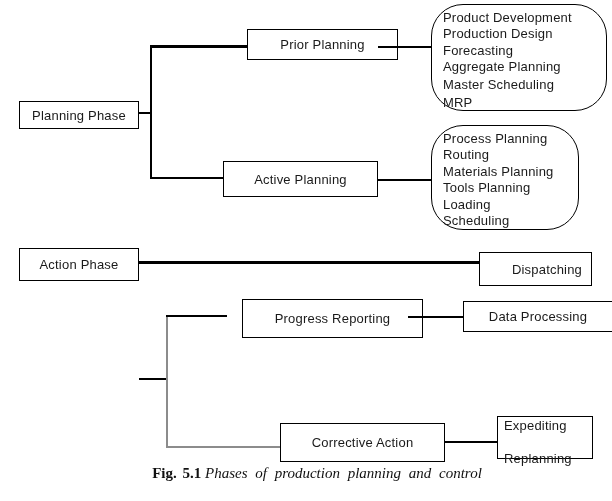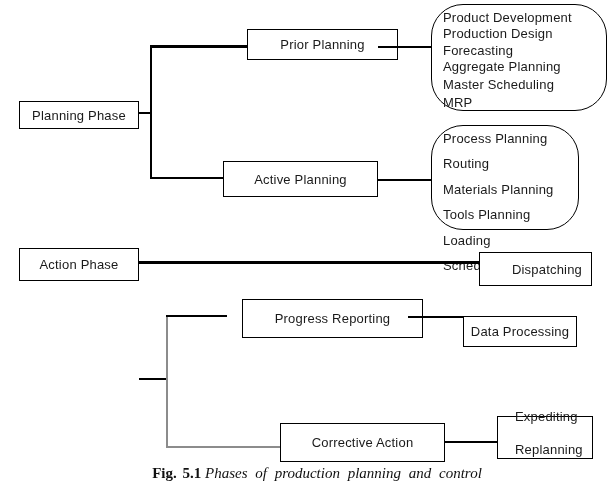--- a/index.html
+++ b/index.html
@@ -27,22 +27,22 @@
     flex-direction:column;
     align-items:flex-start;
     justify-content:flex-start;
     padding:5px 4px 0 11px;
     line-height:16.4px;
     border-radius:32px;
   }
   .twolines{
     flex-direction:column;
     align-items:flex-start;
-    justify-content:flex-end;
-    padding-left:17px;
+    justify-content:space-between;
+    padding-left:6px;
     line-height:17px;
     gap:16px;
   }
   .hline,.vline{position:absolute;background:#000;}
   .hline{height:1.5px;}
   .vline{width:1.5px;}
   .thick{height:3px;}
   .grey{background:#8c8c8c;}
   .caption{
     position:absolute;
@@ -69,33 +69,33 @@
 
   <div class="node listbox" style="left:431px;top:4px;width:176px;height:107px;">
     <div>Product Development</div>
     <div>Production Design</div>
     <div>Forecasting</div>
     <div>Aggregate Planning</div>
     <div style="margin-top:1px;">Master Scheduling</div>
     <div style="margin-top:2px;">MRP</div>
   </div>
 
-  <div class="node listbox" style="left:431px;top:125px;width:148px;height:105px;gap:9px;">
+  <div class="node listbox" style="left:431px;top:125px;width:148px;height:105px;">
     <div>Process Planning</div>
     <div>Routing</div>
     <div>Materials Planning</div>
     <div>Tools Planning</div>
     <div>Loading</div>
     <div>Scheduling</div>
   </div>
 
   <div class="node" style="left:479px;top:252px;width:113px;height:34px;padding-left:23px;">Dispatching</div>
 
   <div class="node" style="left:242px;top:299px;width:181px;height:39px;text-align:right;">Progress Reporting</div>
-  <div class="node" style="left:463px;top:316px;width:114px;height:31px;">Data Processing</div>
+  <div class="node" style="left:463px;top:301px;width:150px;height:31px;">Data Processing</div>
   <div class="node" style="left:280px;top:423px;width:165px;height:39px;">Corrective Action</div>
   <div class="node twolines" style="left:497px;top:416px;width:96px;height:43px;">
     <div>Expediting</div>
     <div>Replanning</div>
   </div>
 
   <div class="hline" style="left:139px;top:112px;width:12px;"></div>
   <div class="vline" style="left:150px;top:45px;height:133px;"></div>
   <div class="hline thick" style="left:150px;top:45px;width:97px;"></div>
   <div class="hline" style="left:378px;top:46px;width:53px;"></div>

